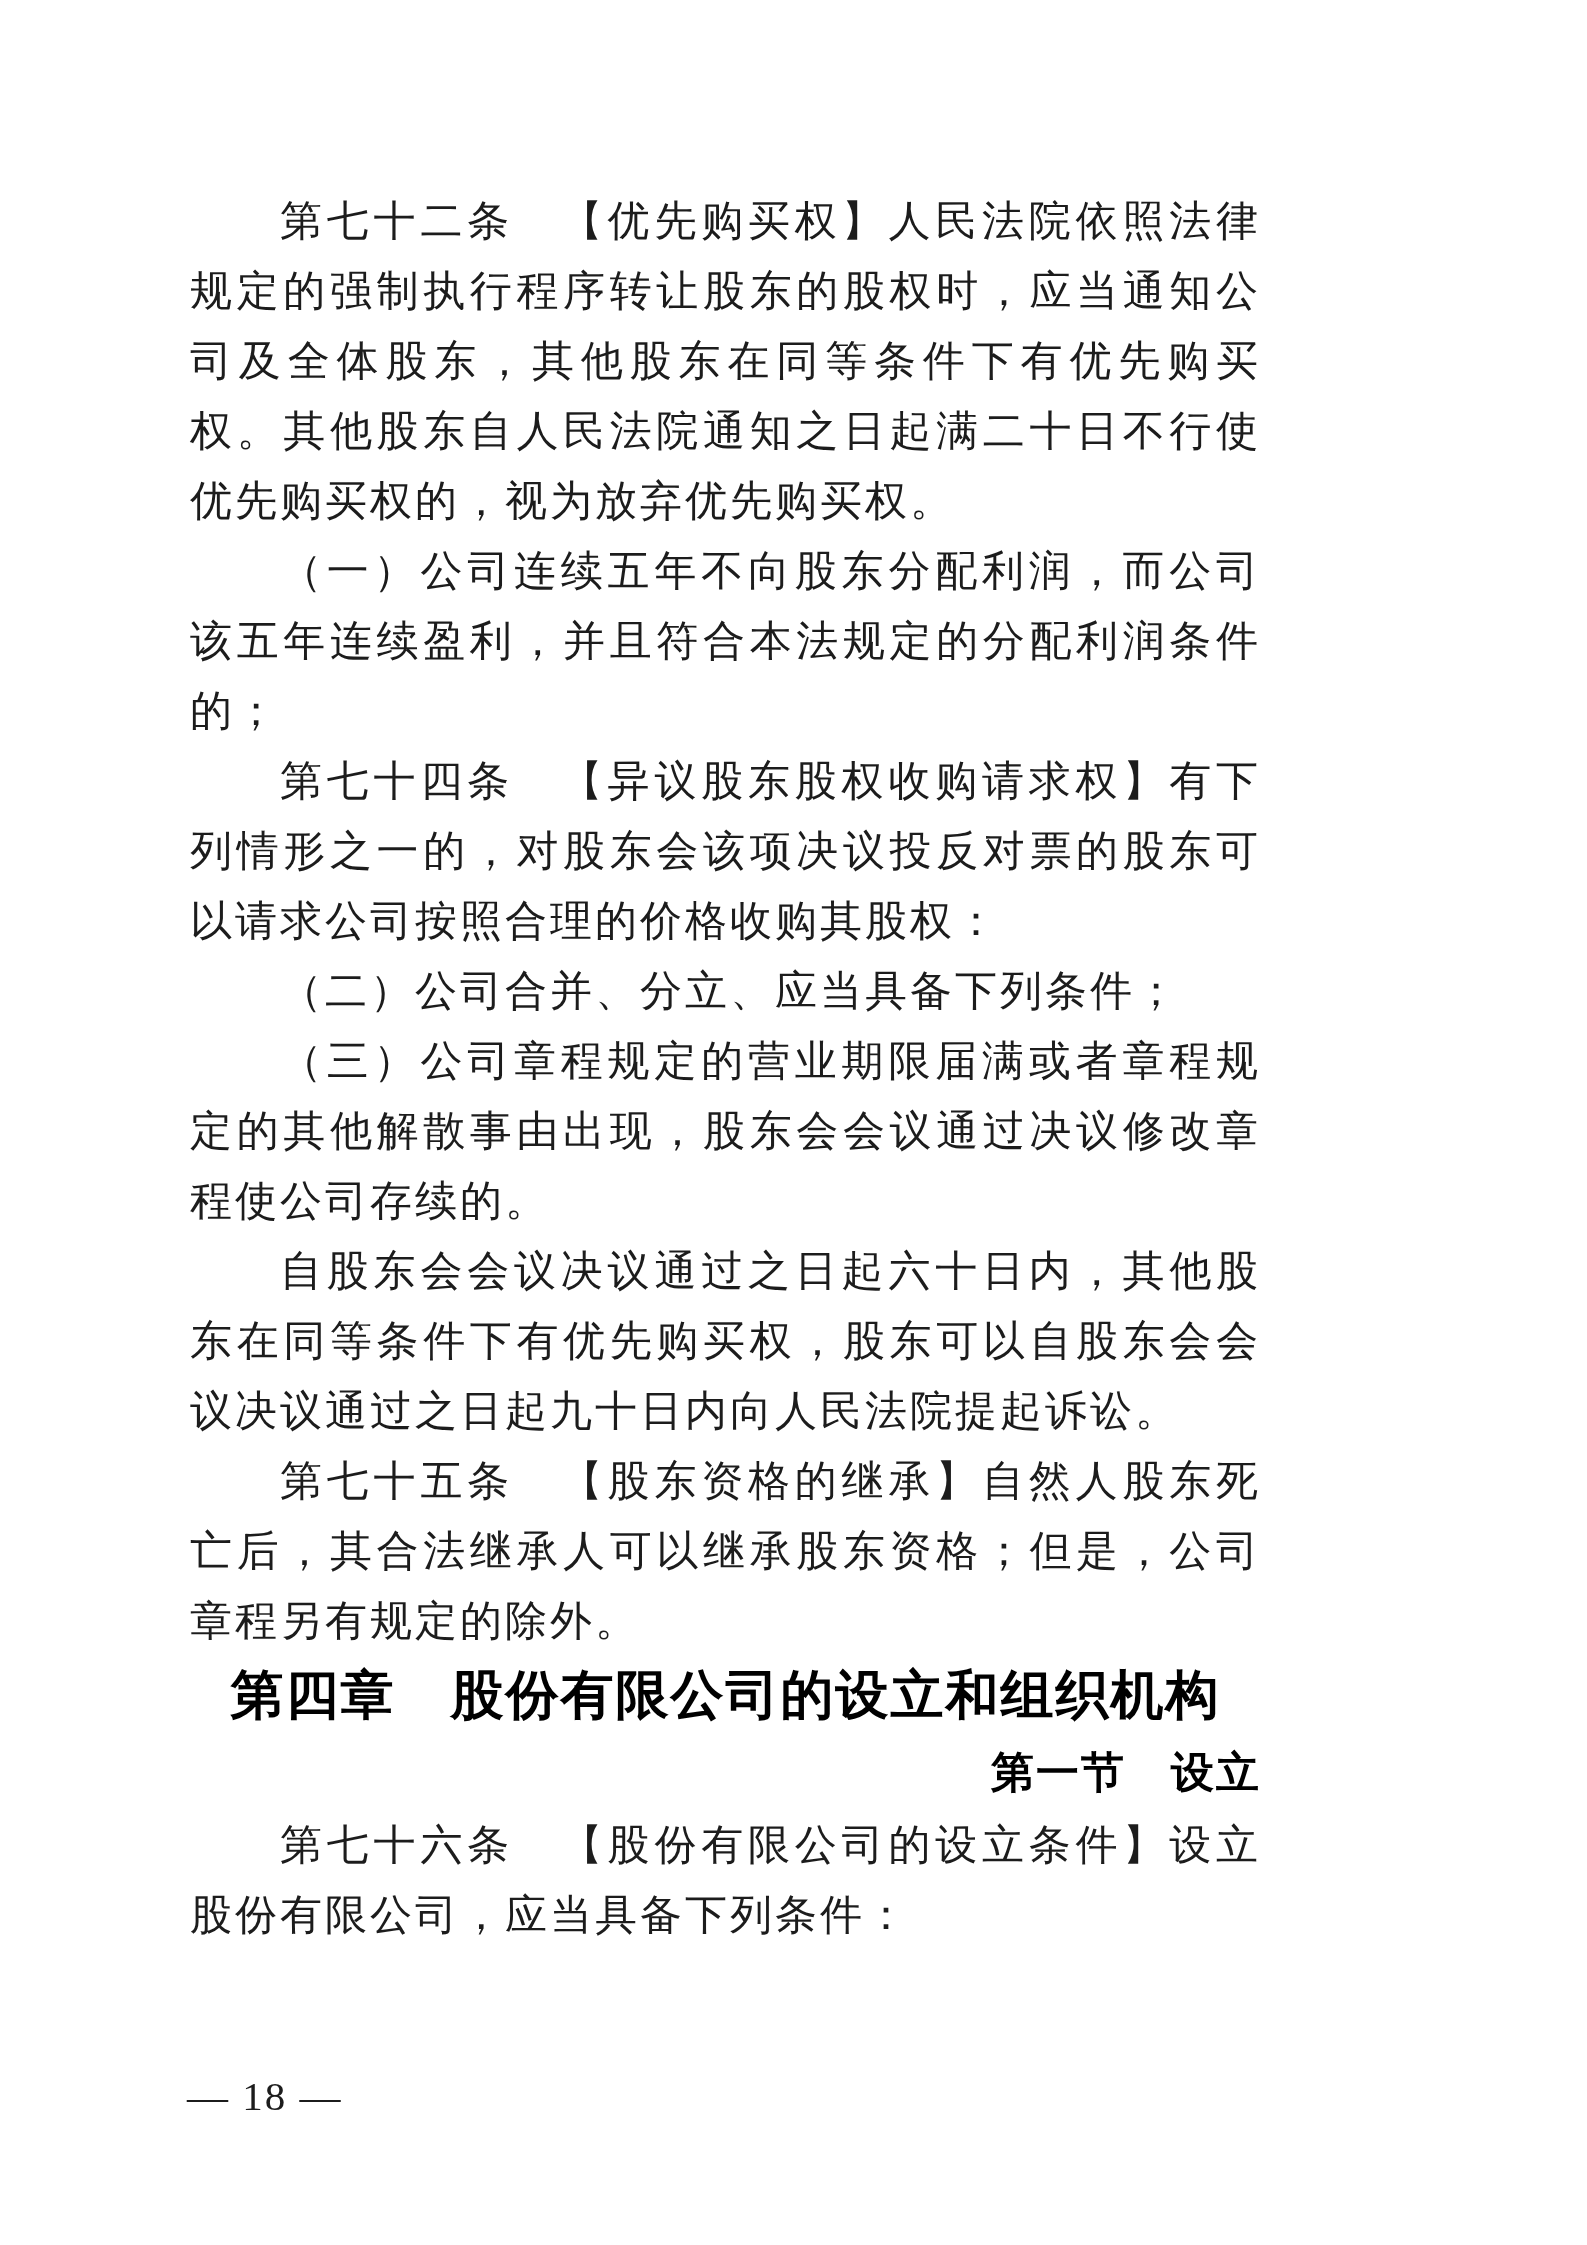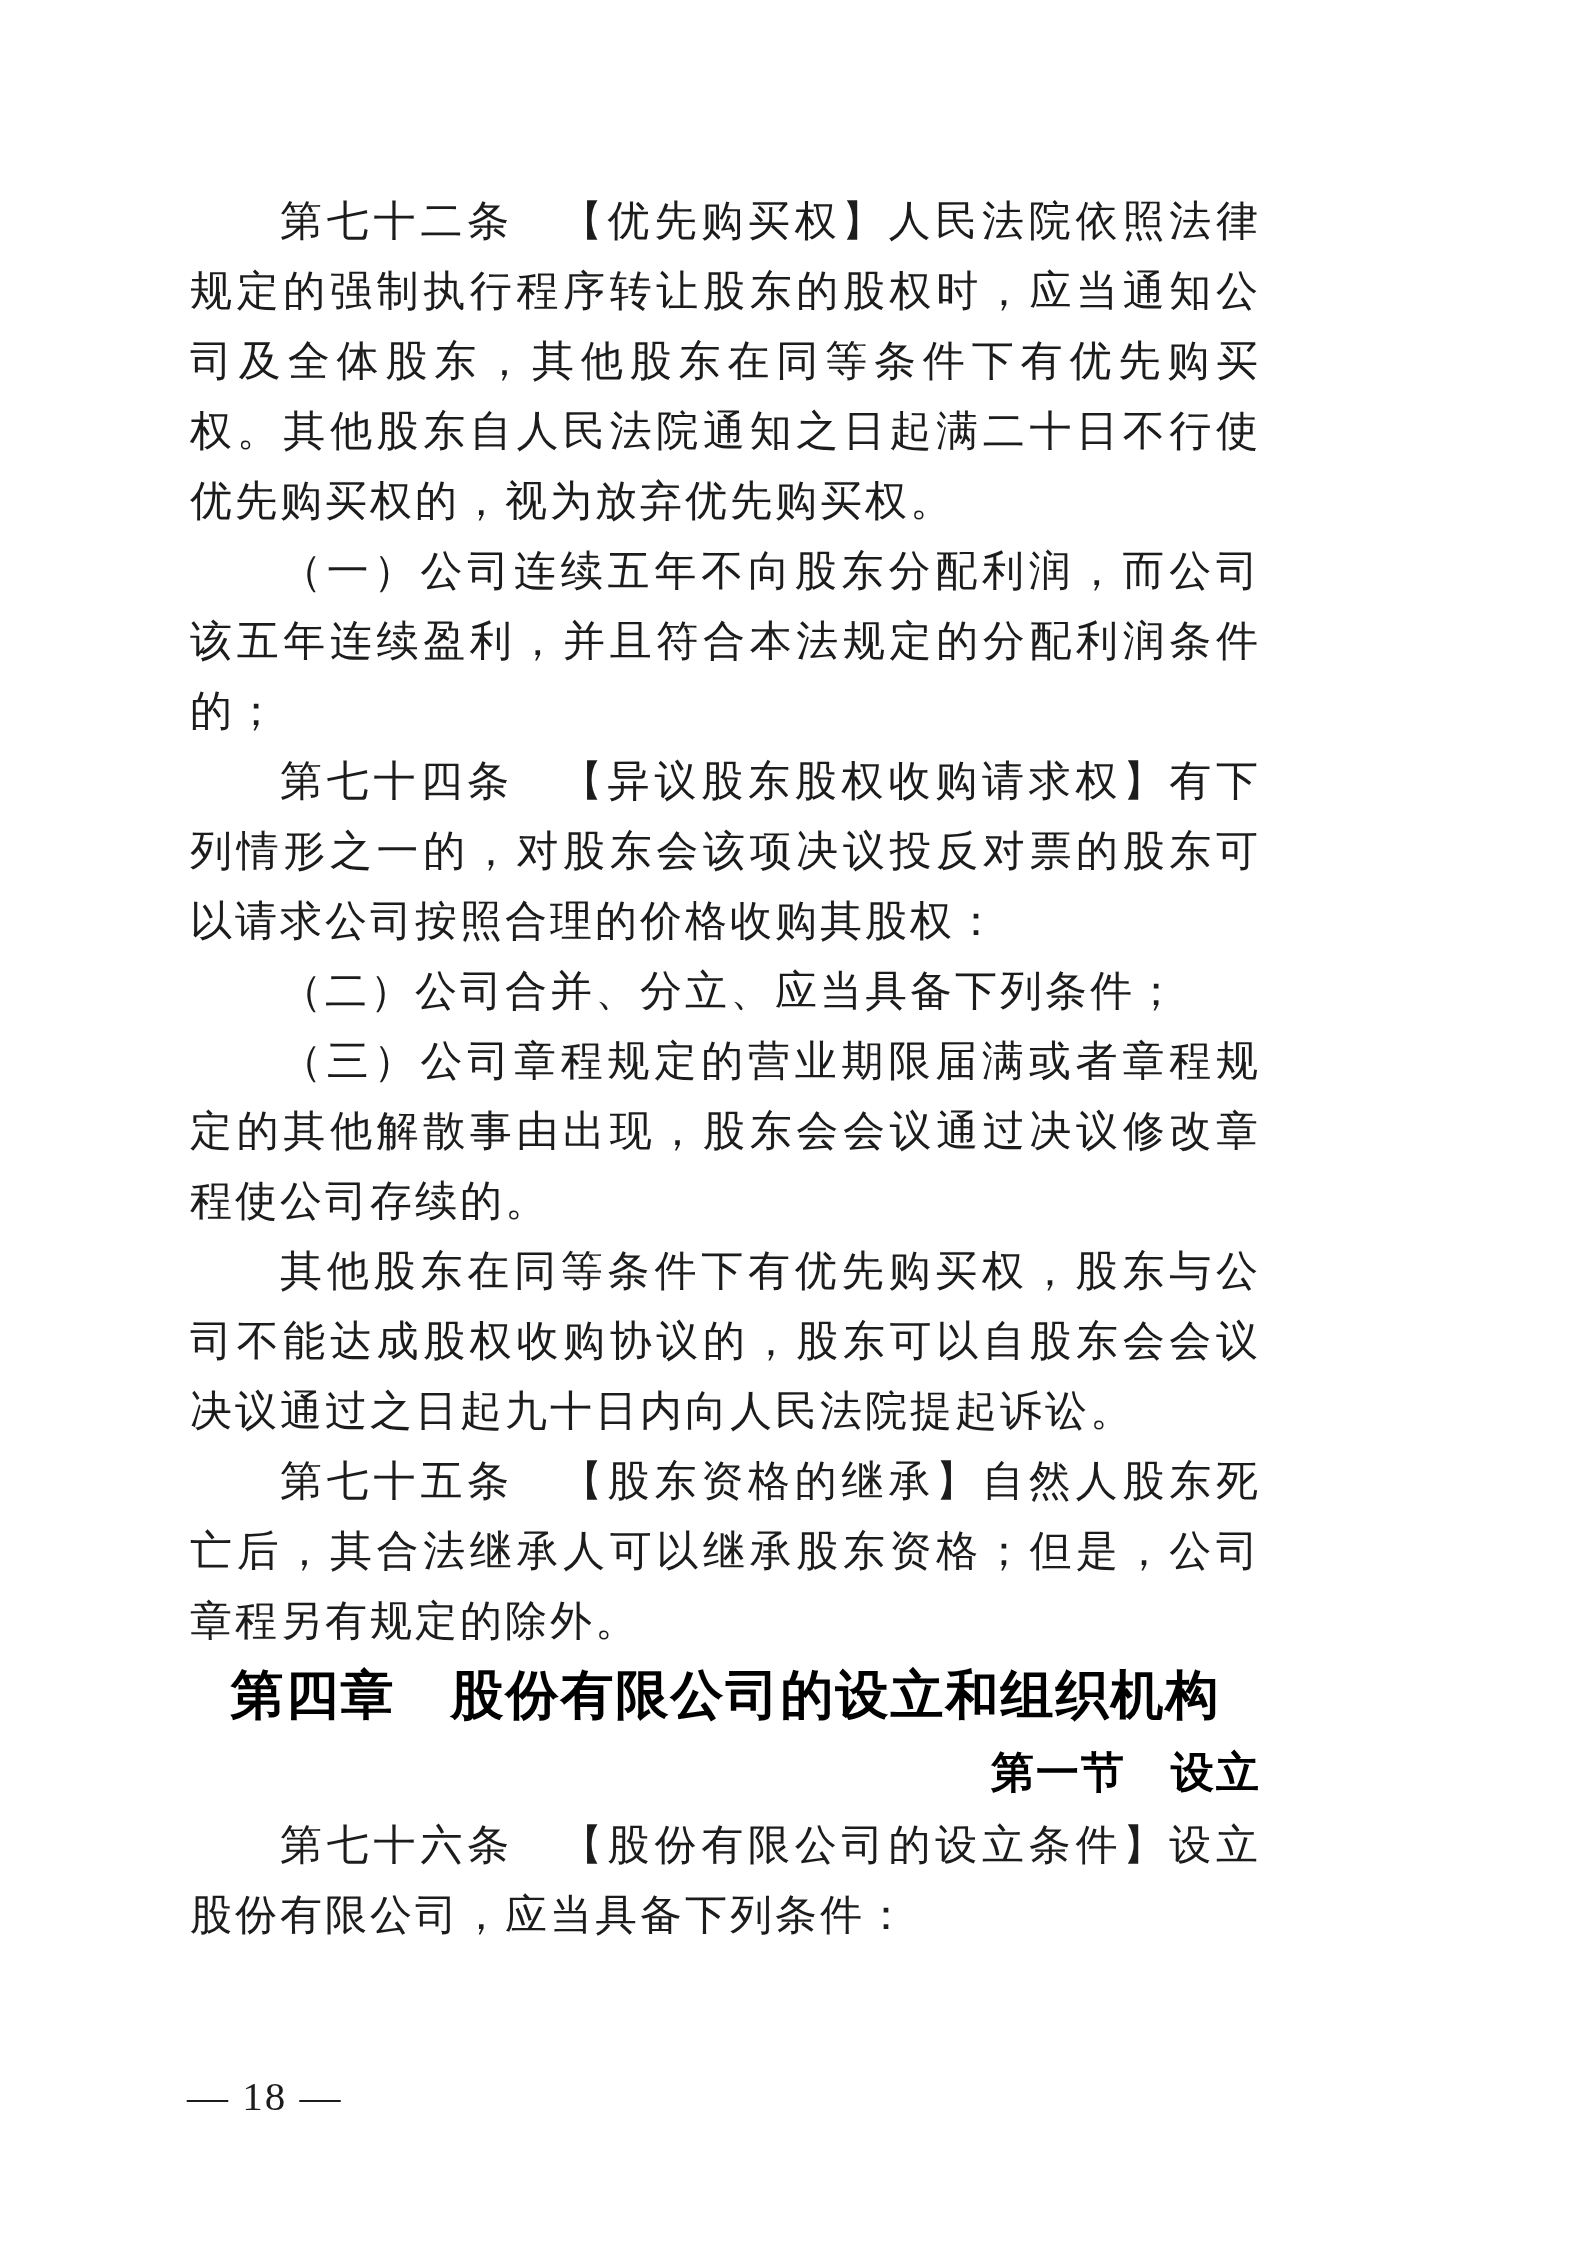--- a/index.html
+++ b/index.html
@@ -67,20 +67,20 @@
 </head>
 <body>
 
 <div class="page">
   <div id="document-body">
       <p class="para">第七十二条　【优先购买权】人民法院依照法律规定的强制执行程序转让股东的股权时，应当通知公司及全体股东，其他股东在同等条件下有优先购买权。其他股东自人民法院通知之日起满二十日不行使优先购买权的，视为放弃优先购买权。</p>
       <p class="para">（一）公司连续五年不向股东分配利润，而公司该五年连续盈利，并且符合本法规定的分配利润条件的；</p>
       <p class="para">第七十四条　【异议股东股权收购请求权】有下列情形之一的，对股东会该项决议投反对票的股东可以请求公司按照合理的价格收购其股权：</p>
       <p class="para">（二）公司合并、分立、应当具备下列条件；</p>
       <p class="para">（三）公司章程规定的营业期限届满或者章程规定的其他解散事由出现，股东会会议通过决议修改章程使公司存续的。</p>
-      <p class="para">其他股东在同等条件下有优先购买权，股东与公司不能达成股权收购协议的，股东可以自股东会会议决议通过之日起九十日内向人民法院提起诉讼。</p>
+      <p class="para">自股东会会议决议通过之日起六十日内，其他股东在同等条件下有优先购买权，股东可以自股东会会议决议通过之日起九十日内向人民法院提起诉讼。</p>
       <p class="para">第七十五条　【股东资格的继承】自然人股东死亡后，其合法继承人可以继承股东资格；但是，公司章程另有规定的除外。</p>
       <p class="chapter-heading">第四章　股份有限公司的设立和组织机构</p>
       <p class="section-heading">第一节　设立</p>
       <p class="para">第七十六条　【股份有限公司的设立条件】设立股份有限公司，应当具备下列条件：</p>
     </div>
   <div class="footer">— 18 —</div>
 </div>
 
 </body></html>

